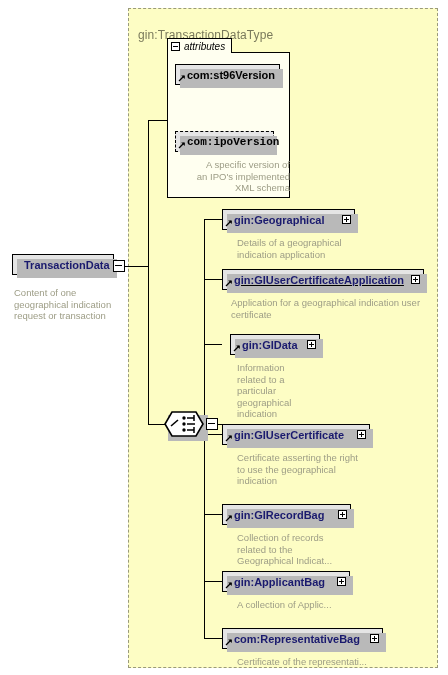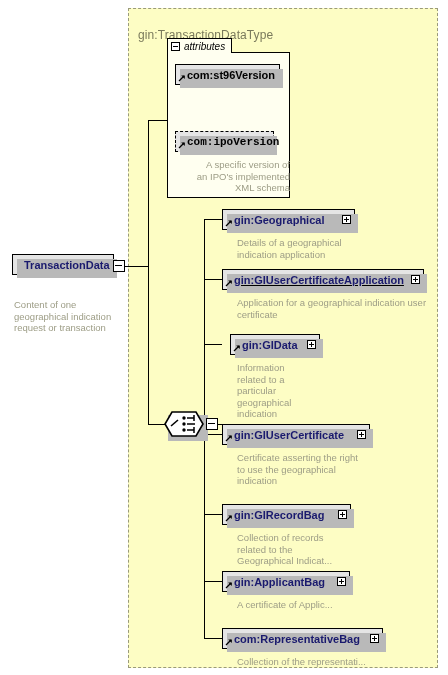--- a/index.html
+++ b/index.html
@@ -190,21 +190,21 @@
 
 <div id="canvas">
 
   <div class="type-container"></div>
   <div class="type-title">gin:TransactionDataType</div>
 
   <div class="node" style="left:12px; top:254px; width:102px;">
     <span class="nm">TransactionData</span>
   </div>
   <div class="root-toggle"></div>
-  <div class="anno" style="left:14px; top:287px; width:115px;margin-top:12px;">Content of one
+  <div class="anno" style="left:14px; top:287px; width:115px;">Content of one
 geographical indication
 request or transaction</div>
 
   <div class="ln h" style="left:125px; top:266px; width:24px;"></div>
   <div class="ln v" style="left:148px; top:120px; height:304px;"></div>
   <div class="ln h" style="left:148px; top:120px; width:19px;"></div>
   <div class="ln h" style="left:148px; top:424px; width:17px;"></div>
 
   <div class="attr-box"></div>
   <div class="attr-tab">
@@ -267,21 +267,21 @@
 indication application</div>
 
   <div class="node" style="left:222px; top:269px; width:202px;text-decoration:underline;">
     <svg class="arrow-ic" viewBox="0 0 8 8">
       <path d="M1 7 L6 2" stroke="#000" stroke-width="1.3" fill="none"></path>
       <path d="M3.2 1.4 L6.8 1.4 L6.8 5 Z" fill="#000"></path>
     </svg>
     <span class="nm">gin:GIUserCertificateApplication</span>
     <span class="plus-sq" style="margin-left:auto;"></span>
   </div>
-  <div class="anno" style="left:237px; top:297px; width:200px;">Application for a geographical indication user
+  <div class="anno" style="left:231px; top:297px; width:200px;">Application for a geographical indication user
 certificate</div>
 
   <div class="node" style="left:230px; top:334px; width:90px;">
     <svg class="arrow-ic" viewBox="0 0 8 8">
       <path d="M1 7 L6 2" stroke="#000" stroke-width="1.3" fill="none"></path>
       <path d="M3.2 1.4 L6.8 1.4 L6.8 5 Z" fill="#000"></path>
     </svg>
     <span class="nm">gin:GIData</span>
     <span class="plus-sq" style="margin-left:auto;"></span>
   </div>
@@ -316,25 +316,25 @@
 Geographical Indicat...</div>
 
   <div class="node" style="left:222px; top:571px; width:128px;">
     <svg class="arrow-ic" viewBox="0 0 8 8">
       <path d="M1 7 L6 2" stroke="#000" stroke-width="1.3" fill="none"></path>
       <path d="M3.2 1.4 L6.8 1.4 L6.8 5 Z" fill="#000"></path>
     </svg>
     <span class="nm">gin:ApplicantBag</span>
     <span class="plus-sq" style="margin-left:auto;"></span>
   </div>
-  <div class="anno" style="left:237px; top:599px; width:160px;">A certificate of Applic...</div>
+  <div class="anno" style="left:237px; top:599px; width:160px;">A collection of Applic...</div>
 
   <div class="node" style="left:222px; top:628px; width:161px;">
     <svg class="arrow-ic" viewBox="0 0 8 8">
       <path d="M1 7 L6 2" stroke="#000" stroke-width="1.3" fill="none"></path>
       <path d="M3.2 1.4 L6.8 1.4 L6.8 5 Z" fill="#000"></path>
     </svg>
     <span class="nm">com:RepresentativeBag</span>
     <span class="plus-sq" style="margin-left:auto;"></span>
   </div>
-  <div class="anno" style="left:237px; top:656px; width:180px;">Collection of the representati...</div>
+  <div class="anno" style="left:237px; top:656px; width:180px;">Certificate of the representati...</div>
 
 </div>
 
 </body></html>

